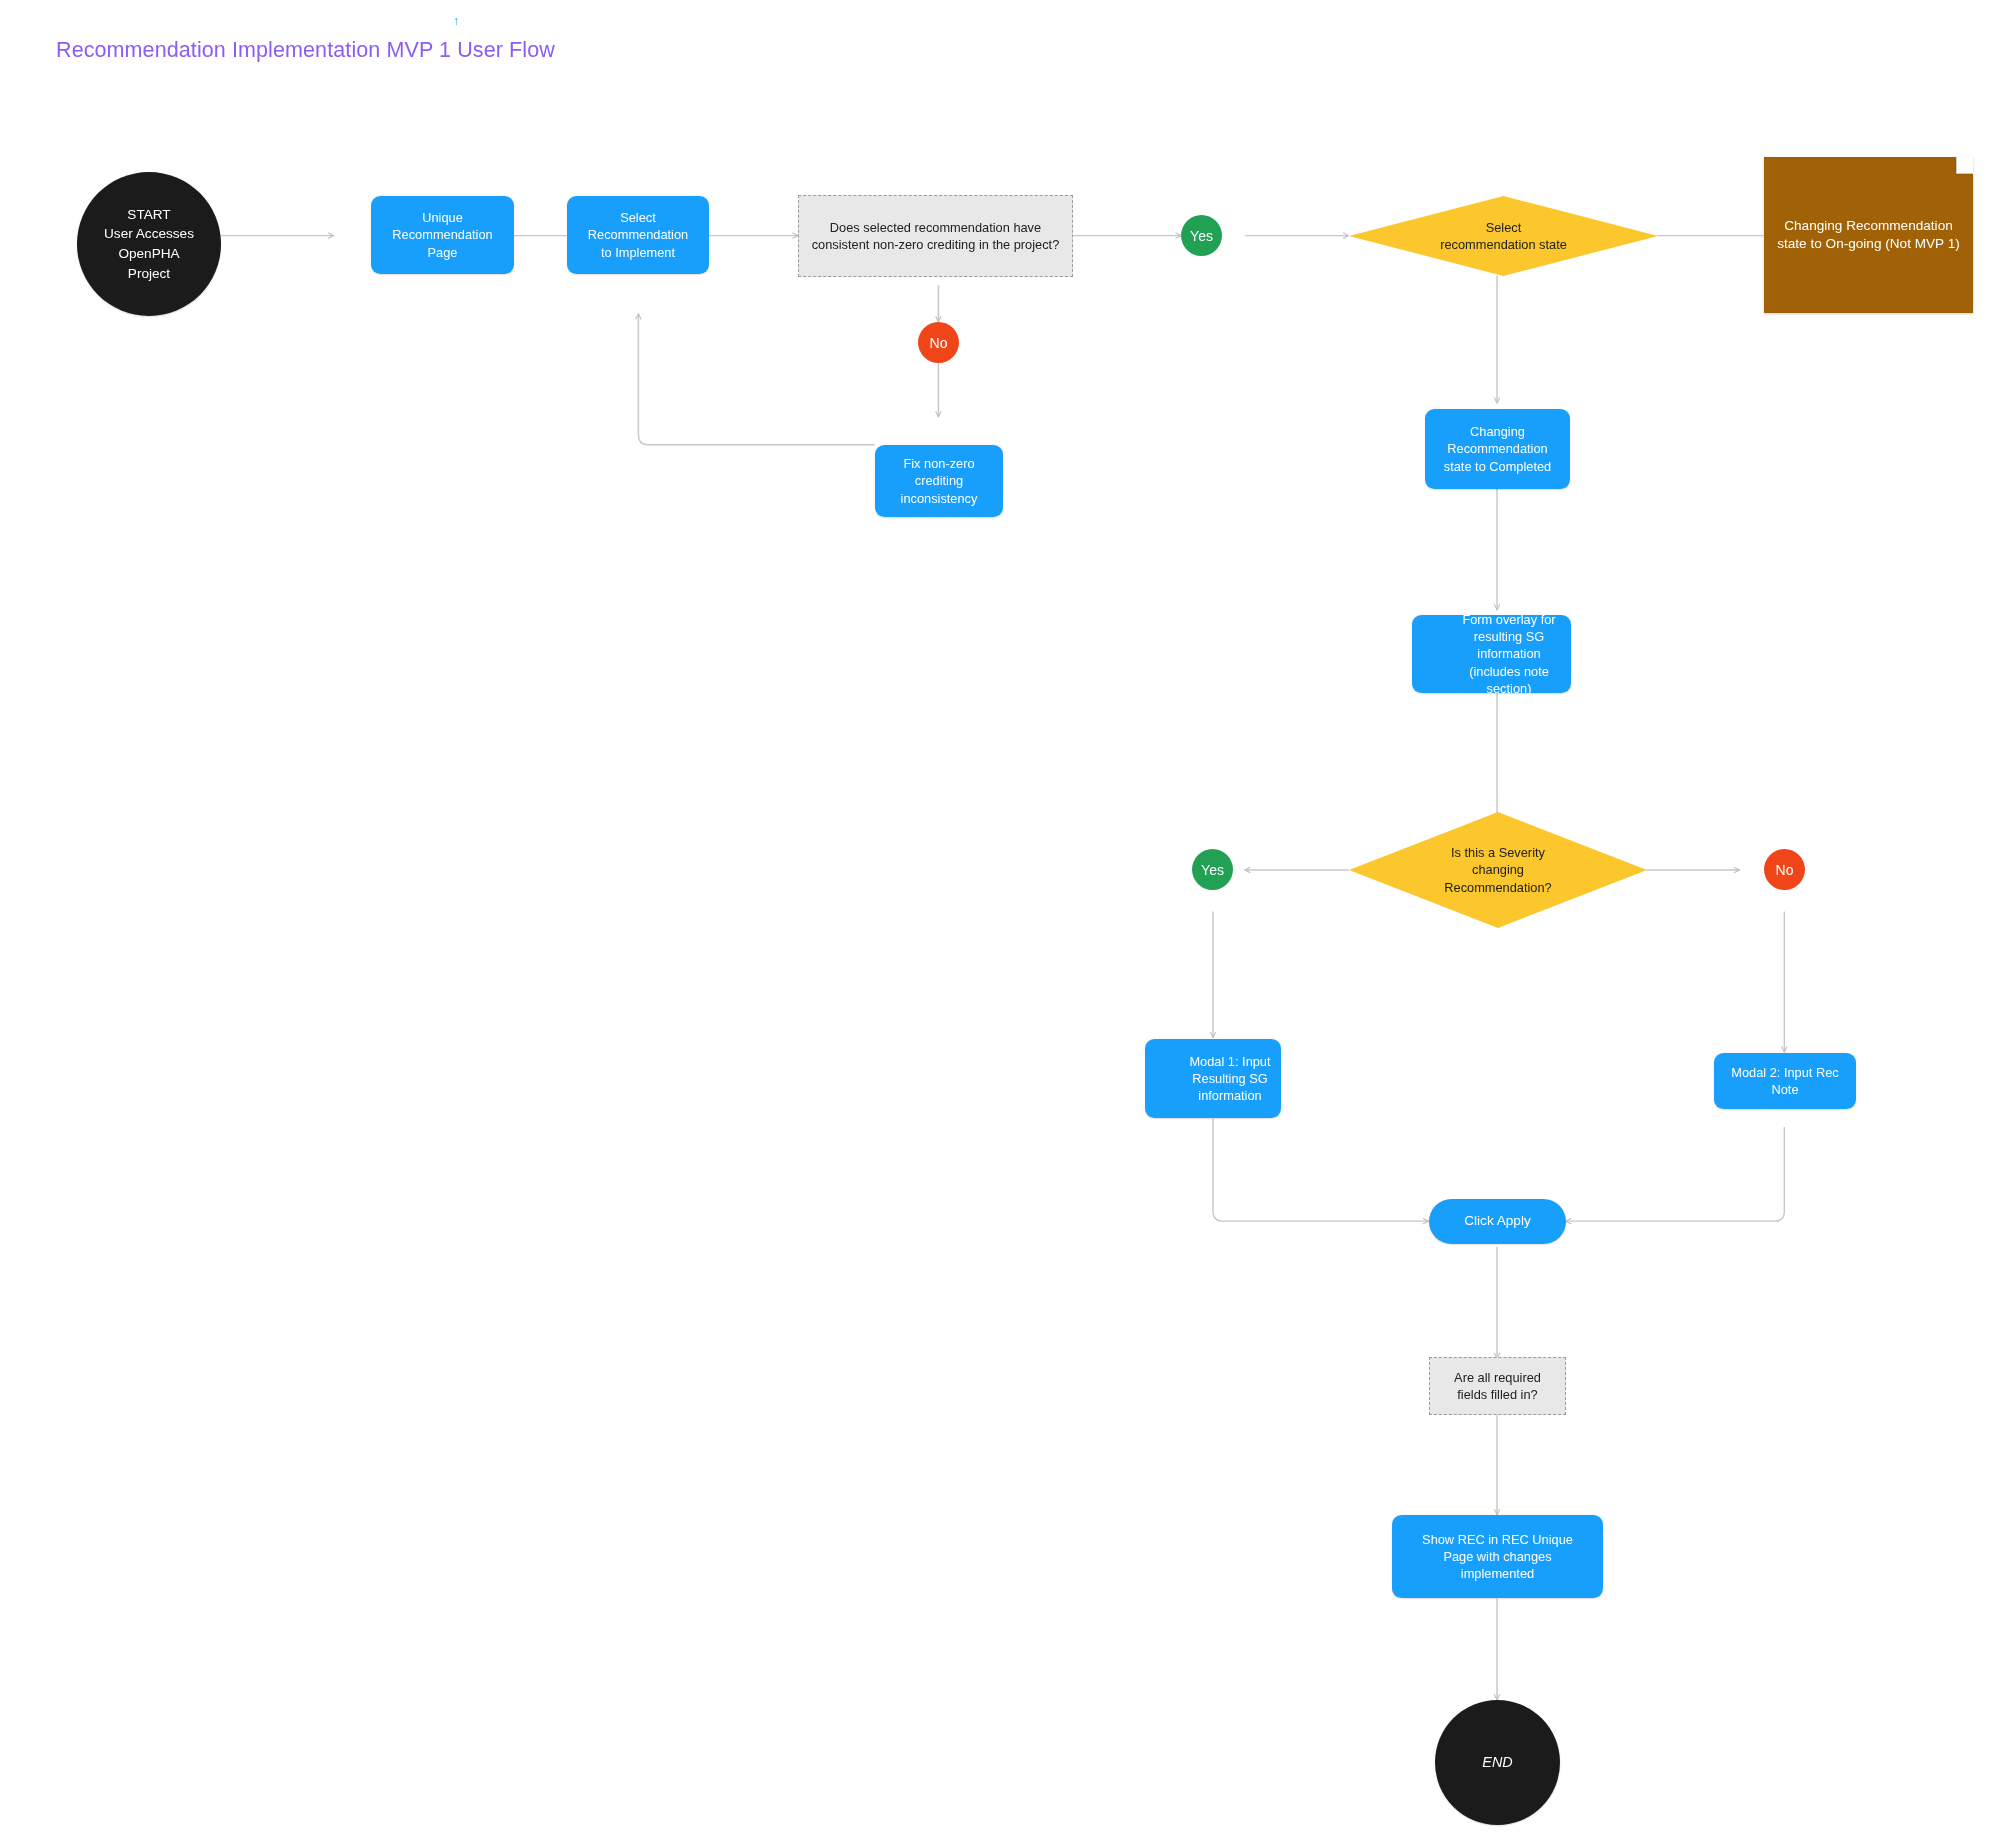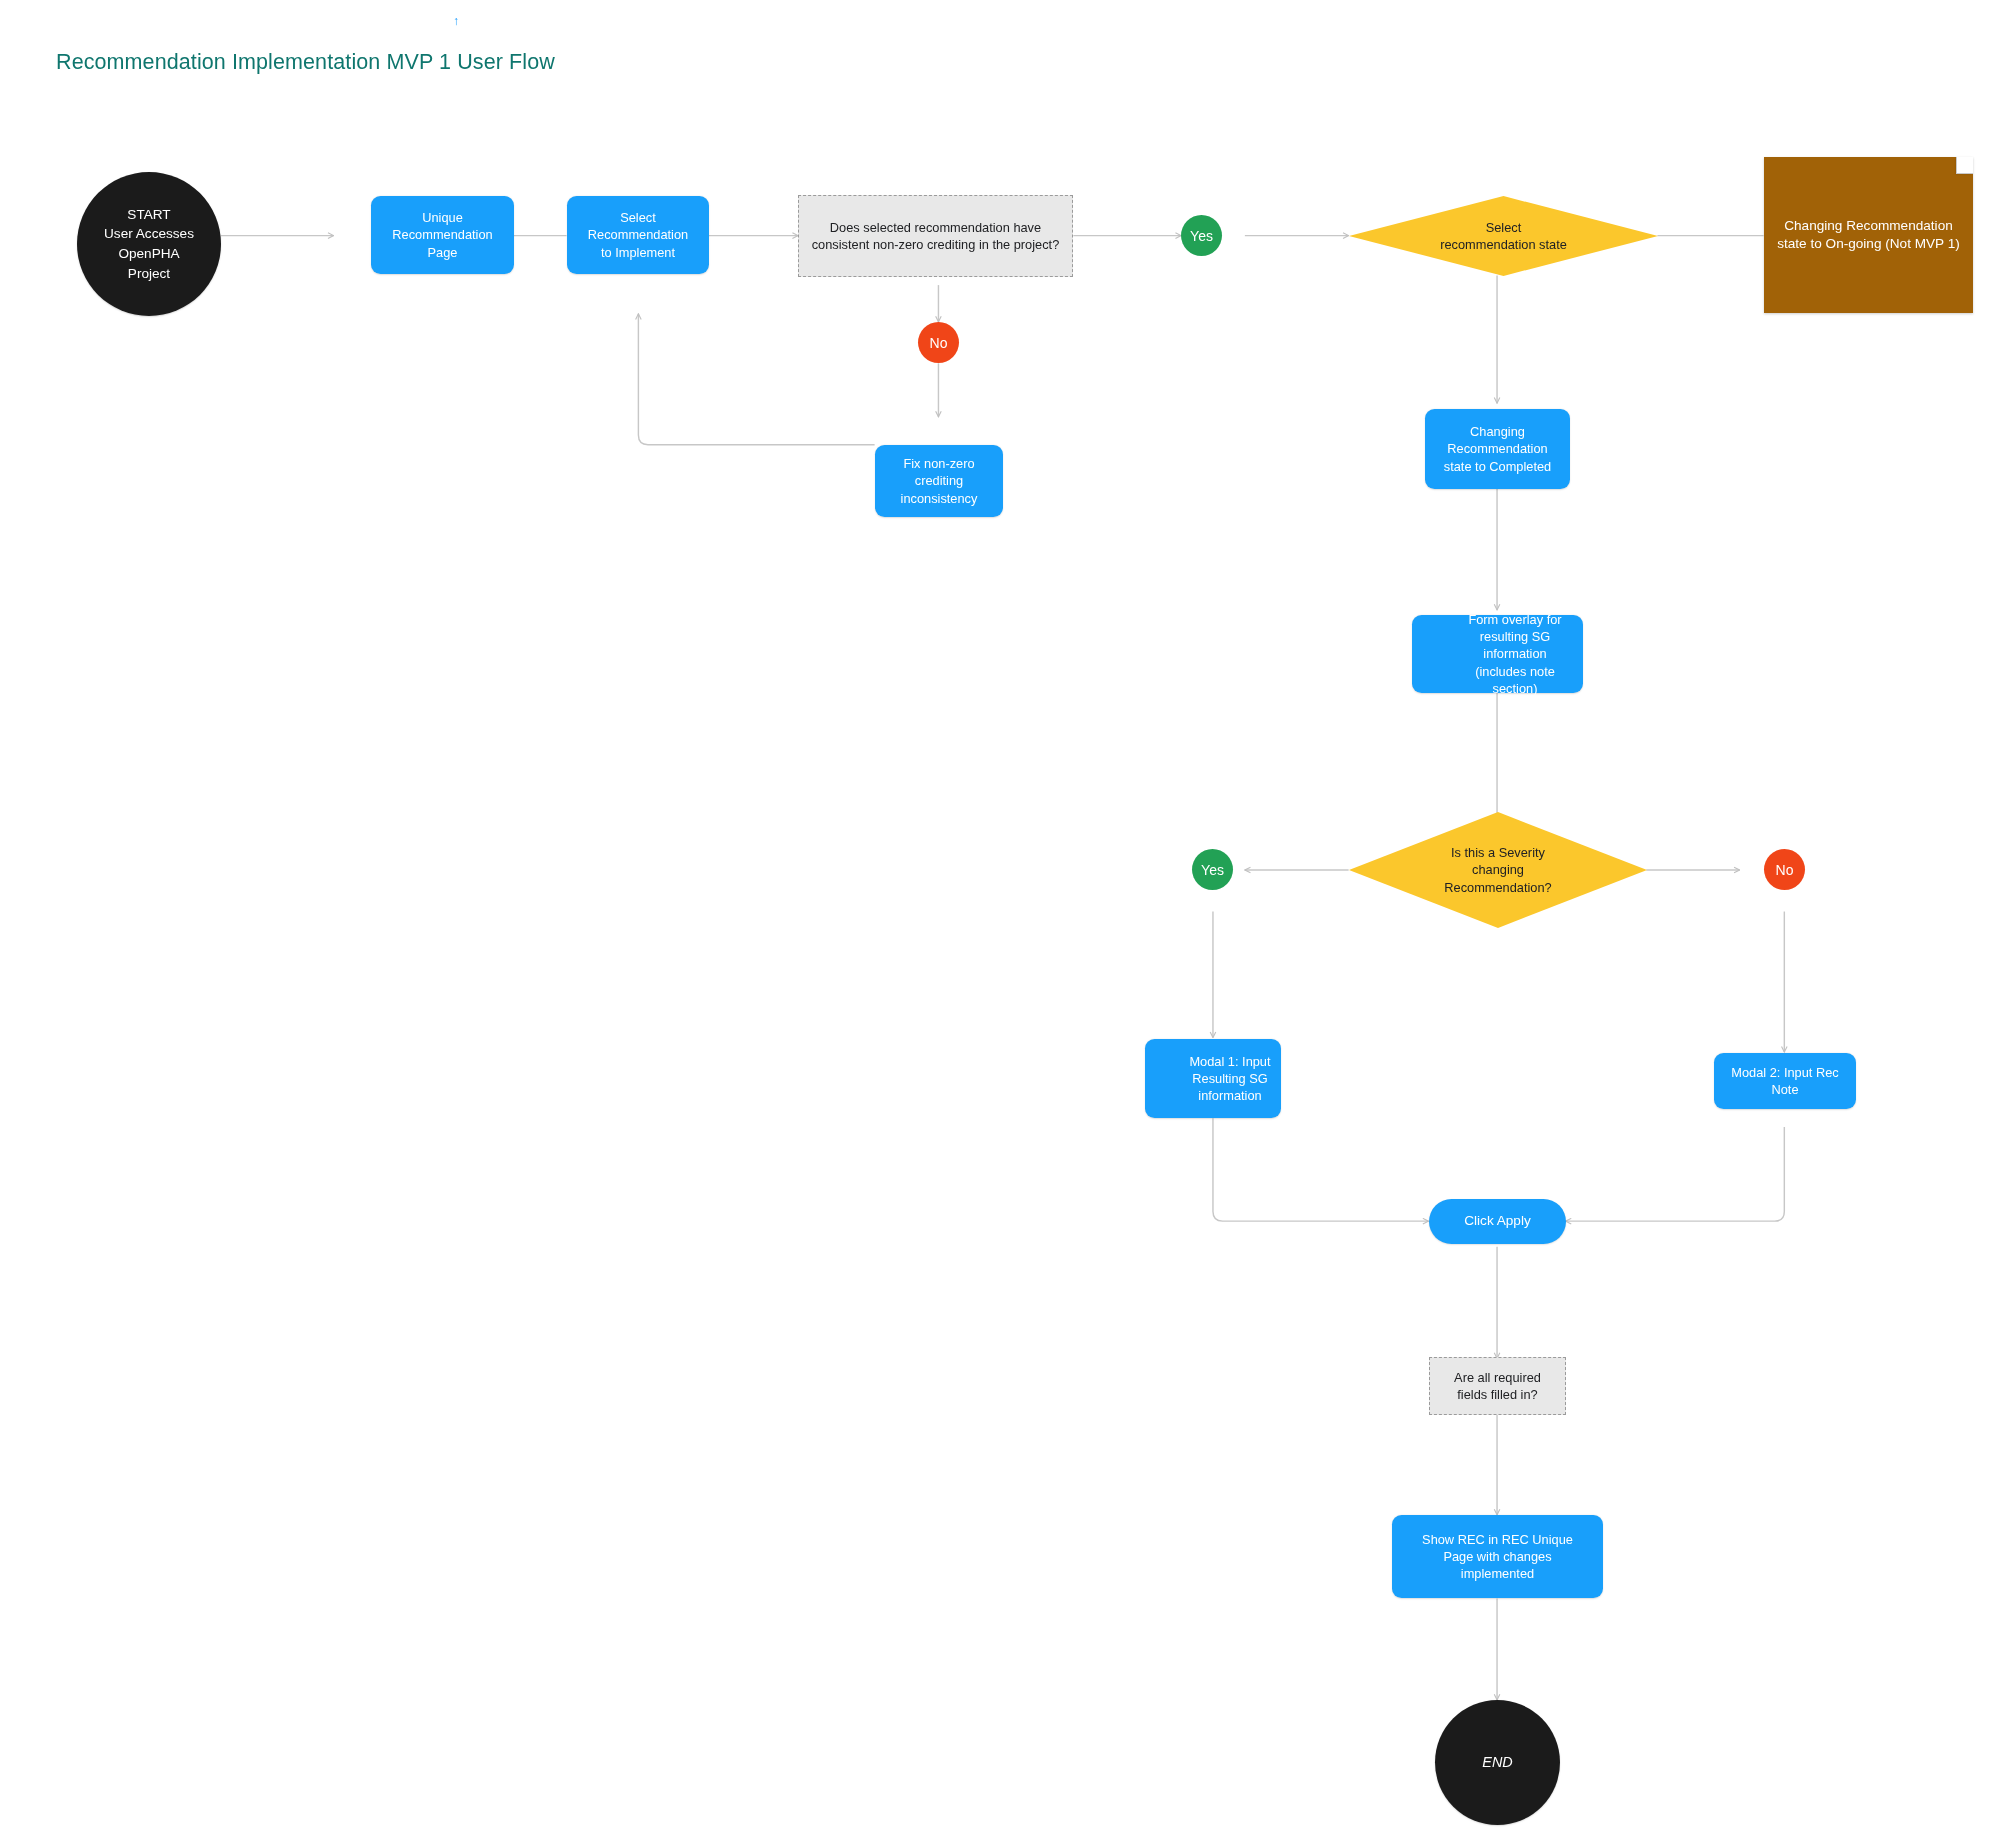--- a/index.html
+++ b/index.html
@@ -18,23 +18,23 @@
   }
   #canvas {
     position: absolute;
     left: 0; top: 0;
     width: 1995px;
     height: 1843px;
   }
   .page-title {
     position: absolute;
     left: 56px;
-    top: 50px;
+    top: 38px;
     font-size: 21.5px;
-    color: #0f766e;
+    color: #8b5cf6;
     letter-spacing: 0.1px;
     white-space: nowrap;
   }
   .cursor-mark {
     position: absolute;
     left: 453px;
     top: 16px;
     width: 8px;
     height: 11.2px;
     color: #1a9bfc;
@@ -222,21 +222,21 @@
 
 <div class="node n-note" style="left:1764px; top:157px; width:209px; height:156px; position:absolute;">
   <span class="corner"></span>
   <span class="label">Changing Recommendation state to On-going (Not MVP 1)</span>
 </div>
 
 <div class="node n-process" style="left:1425px; top:409px; width:145px; height:80px;">
   <span class="label">Changing<br>Recommendation<br>state to Completed</span>
 </div>
 
-<div class="node n-process" style="left:1412px; top:615px; width:171px; height:78px;padding-left:35px;">
+<div class="node n-process" style="left:1412px; top:615px; width:159px; height:78px;padding-left:35px;">
   <span class="label">Form overlay for<br>resulting SG information<br>(includes note section)</span>
 </div>
 
 <div class="n-diamond-wrap" style="left:1349px; top:812px; width:298px; height:116px;">
   <svg width="298" height="116" viewBox="0 0 373 145" xmlns="http://www.w3.org/2000/svg">
     <polygon points="186.5,0 373,72.5 186.5,145 0,72.5" fill="#fbc72c"></polygon>
   </svg>
   <div class="dlabel">
       <span>Is this a Severity<br>changing<br>Recommendation?</span>
     </div>

